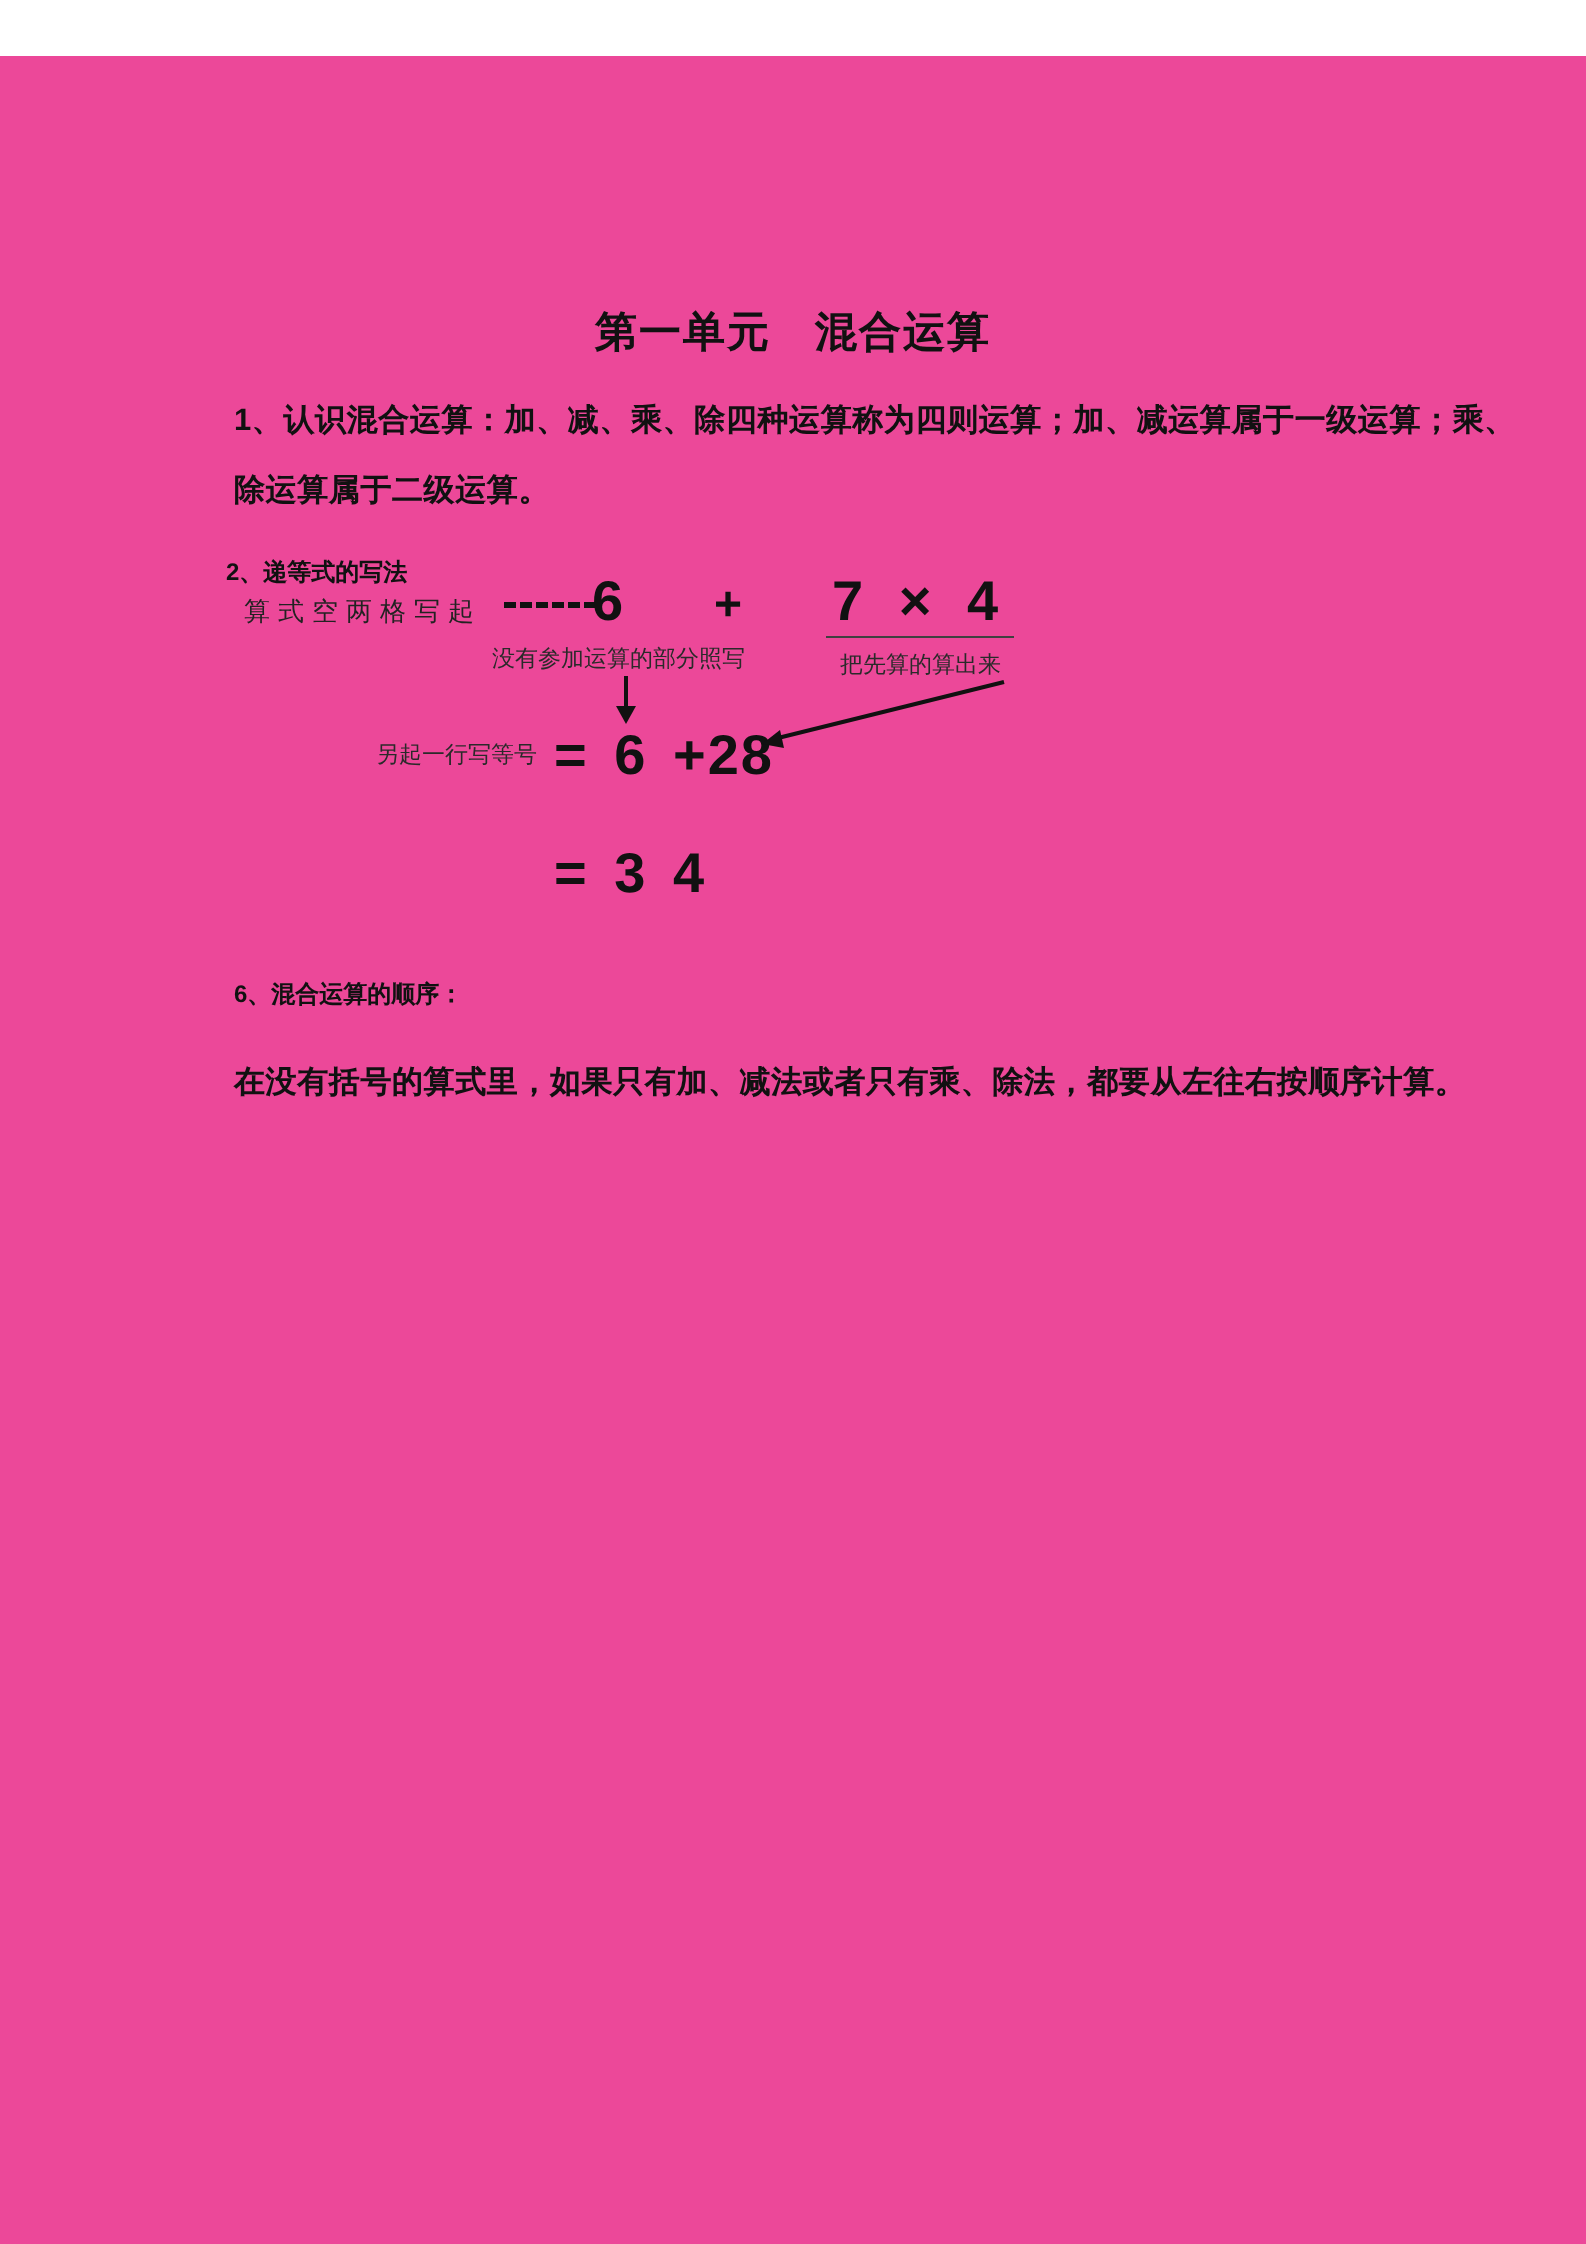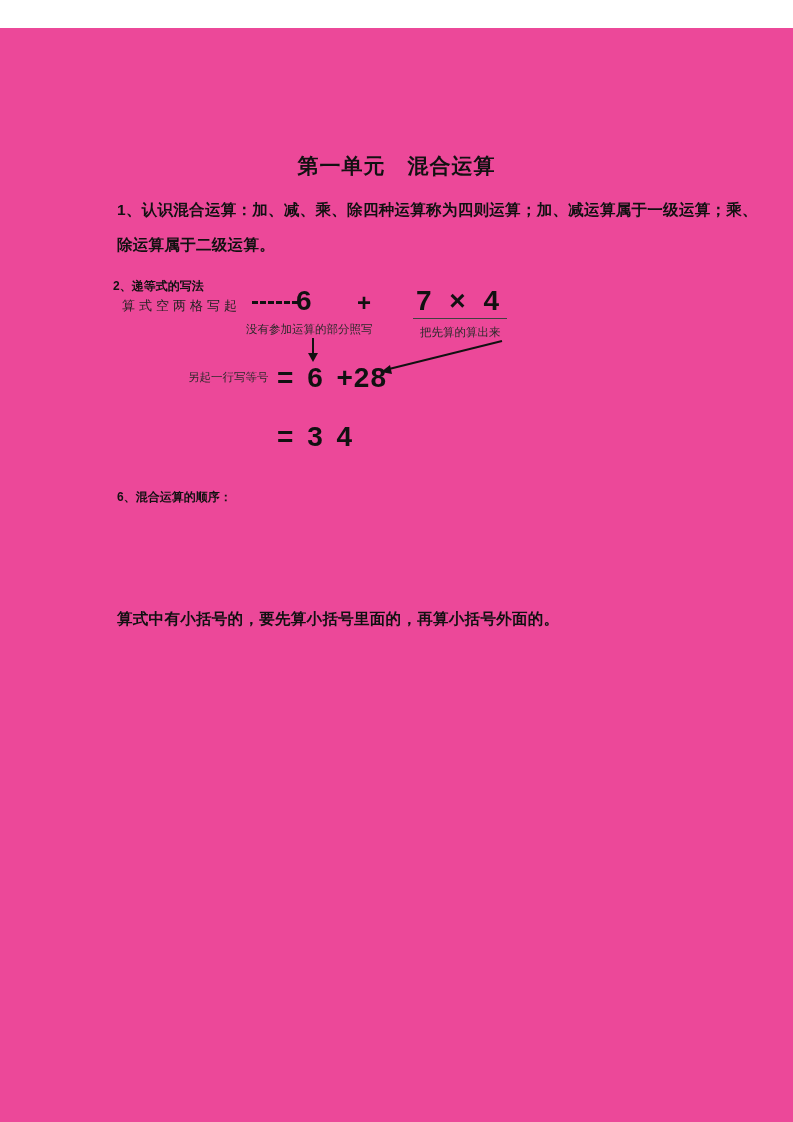--- a/index.html
+++ b/index.html
@@ -115,15 +115,15 @@
     </g>
 
     <g>
       <line x1="502" y1="313" x2="389" y2="341" stroke="#111" stroke-width="2"></line>
       <polygon points="381,344 390,337 392,346" fill="#111"></polygon>
     </g>
   </svg>
 
   <div class="abs sec-heading" style="left:117px; top:461px;">6、混合运算的顺序：</div>
 
-  <div class="abs para" style="left:117px; top:581px;">算式中有小括号的，要先算小括号里面的，再算小括号外面的。</div>
+  <div class="abs para" style="left:117px; top:503px;">在没有括号的算式里，如果只有加、减法或者只有乘、除法，都要从左往右按顺序计算。</div>
 
 </div>
 
 </body></html>

